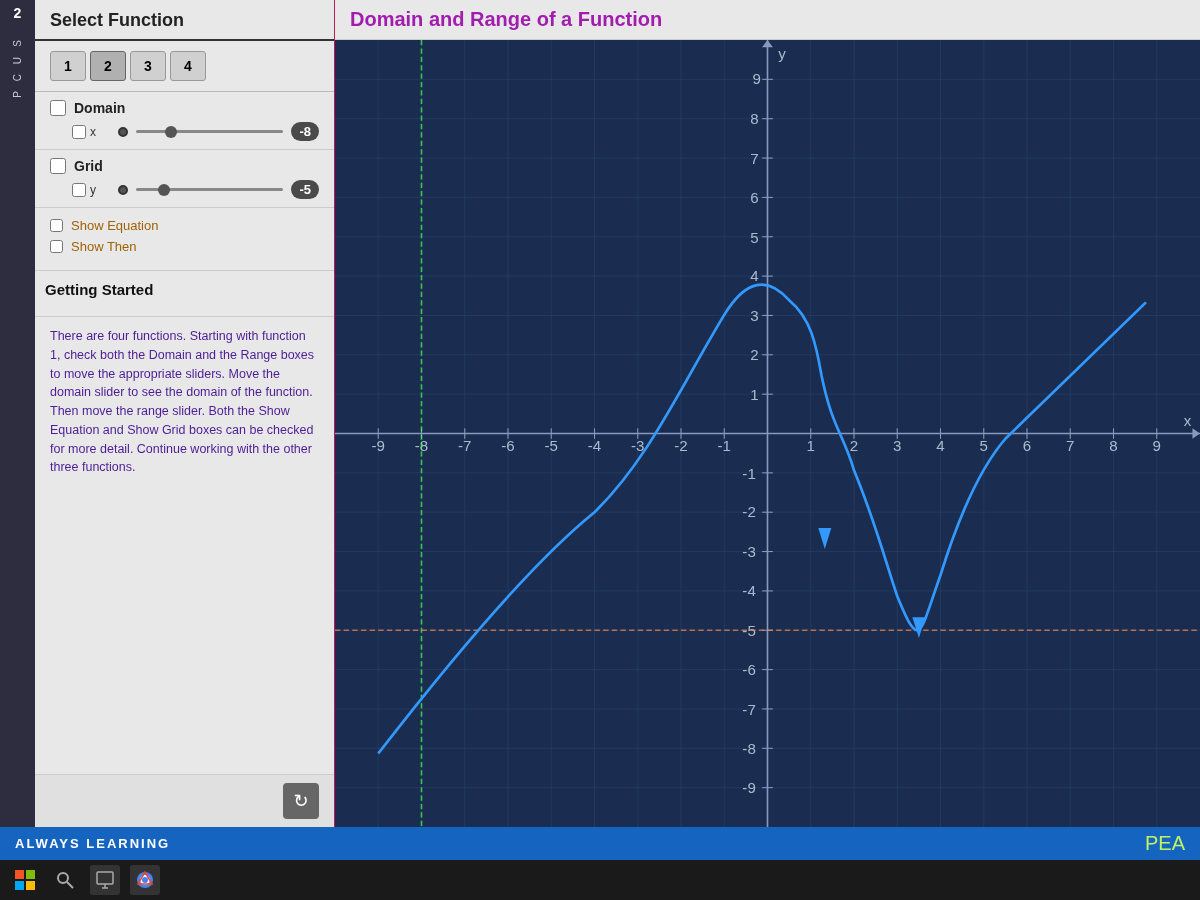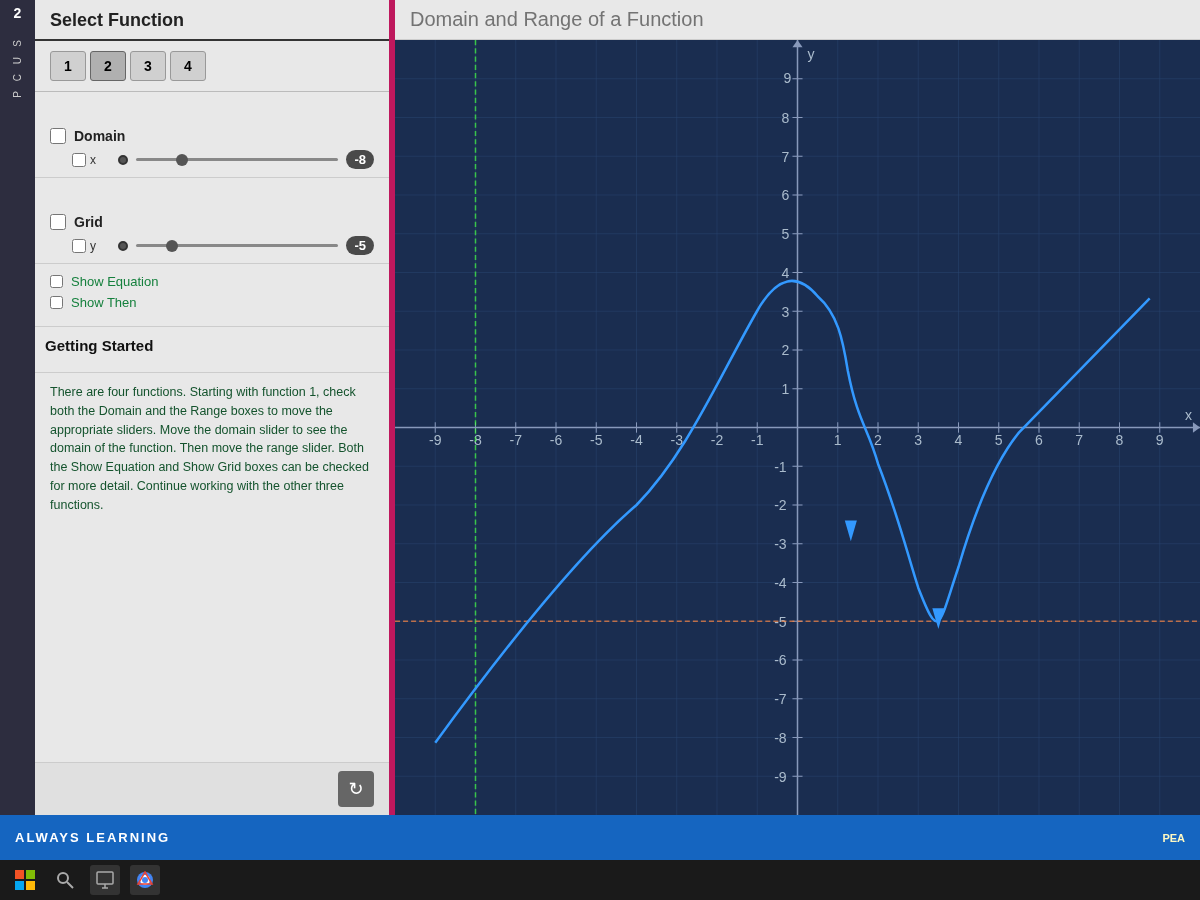--- a/index.html
+++ b/index.html
@@ -33,23 +33,23 @@
     }
     .left-strip-number {
       color: white;
       font-size: 14px;
       font-weight: bold;
       margin-bottom: 10px;
     }
 
     
     .control-panel {
-      width: 360px;
+      width: 300px;
       background: #e8e8e8;
-      border-right: 6px solid #be185d;
+      border-right: 1px solid #be185d;
       display: flex;
       flex-direction: column;
       padding: 0;
     }
 
     .panel-header {
       padding: 10px 15px 8px;
       border-bottom: 2px solid #333;
     }
     .panel-header-title {
@@ -85,21 +85,20 @@
     .section-row {
       padding: 8px 15px;
       border-bottom: 1px solid #ccc;
     }
 
     .checkbox-row {
       display: flex;
       align-items: center;
       gap: 8px;
       margin-bottom: 6px;
-      margin-top: 28px;
     }
     .checkbox-row input[type="checkbox"] {
       width: 16px;
       height: 16px;
       cursor: pointer;
     }
     .checkbox-label {
       font-size: 14px;
       font-weight: bold;
       color: #222;
@@ -155,39 +154,39 @@
       border-bottom: 1px solid #ccc;
     }
     .option-row {
       display: flex;
       align-items: center;
       gap: 8px;
       margin-bottom: 6px;
     }
     .option-label {
       font-size: 13px;
-      color: #15803d;
+      color: #a16207;
     }
 
     .getting-started-section {
       padding: 10px 10px;
       border-bottom: 1px solid #ccc;
     }
     .getting-started-title {
       font-size: 15px;
       font-weight: bold;
       color: #111;
       margin-bottom: 8px;
     }
 
     .description-section {
       padding: 10px 15px;
       flex: 1;
       font-size: 12.5px;
-      color: #14532d;
+      color: #4c1d95;
       line-height: 1.5;
     }
 
     .panel-footer {
       padding: 8px 15px;
       display: flex;
       justify-content: flex-end;
       border-top: 1px solid #ccc;
       background: #e0e0e0;
     }
@@ -212,57 +211,57 @@
       background: #2a3a5c;
     }
 
     .graph-title-bar {
       padding: 8px 15px;
       background: #e8e8e8;
       border-bottom: 1px solid #ccc;
     }
     .graph-title {
       font-size: 20px;
-      font-weight: normal;
-      color: #737373;
+      font-weight: bold;
+      color: #a21caf;
       margin-top: 16px;
     }
 
     .graph-canvas {
       flex: 1;
       background: #1a2d50;
       position: relative;
       overflow: hidden;
     }
 
     svg.graph-svg {
       width: 100%;
       height: 100%;
     }
 
     
     .bottom-bar {
-      height: 45px;
+      height: 33px;
       background: #1565c0;
       display: flex;
       align-items: center;
       justify-content: space-between;
       padding: 0 15px;
       color: white;
     }
     .always-learning {
       font-size: 13px;
       letter-spacing: 2px;
       font-weight: bold;
       color: white;
     }
     .pea-label {
-      font-size: 11px;
-      font-weight: bold;
-      color: #fef9c3;
+      font-size: 20px;
+      font-weight: normal;
+      color: #bef264;
     }
 
     
     .win-taskbar {
       height: 40px;
       background: #1a1a1a;
       display: flex;
       align-items: center;
       padding: 0 10px;
       gap: 10px;

